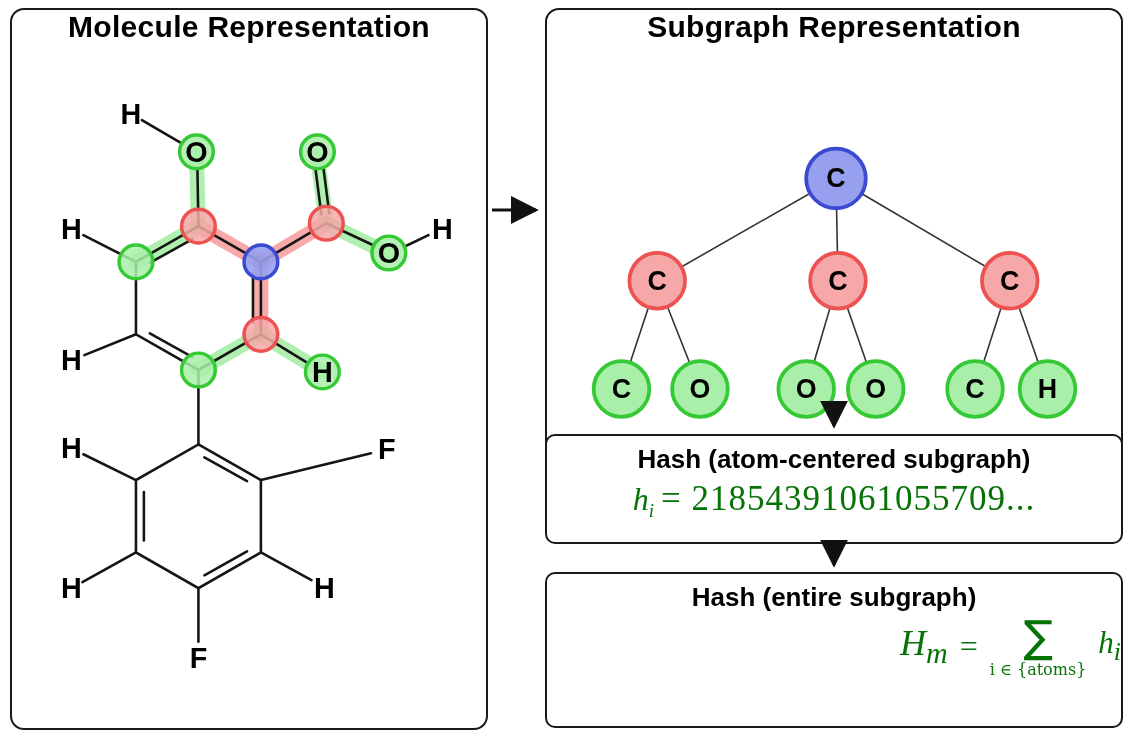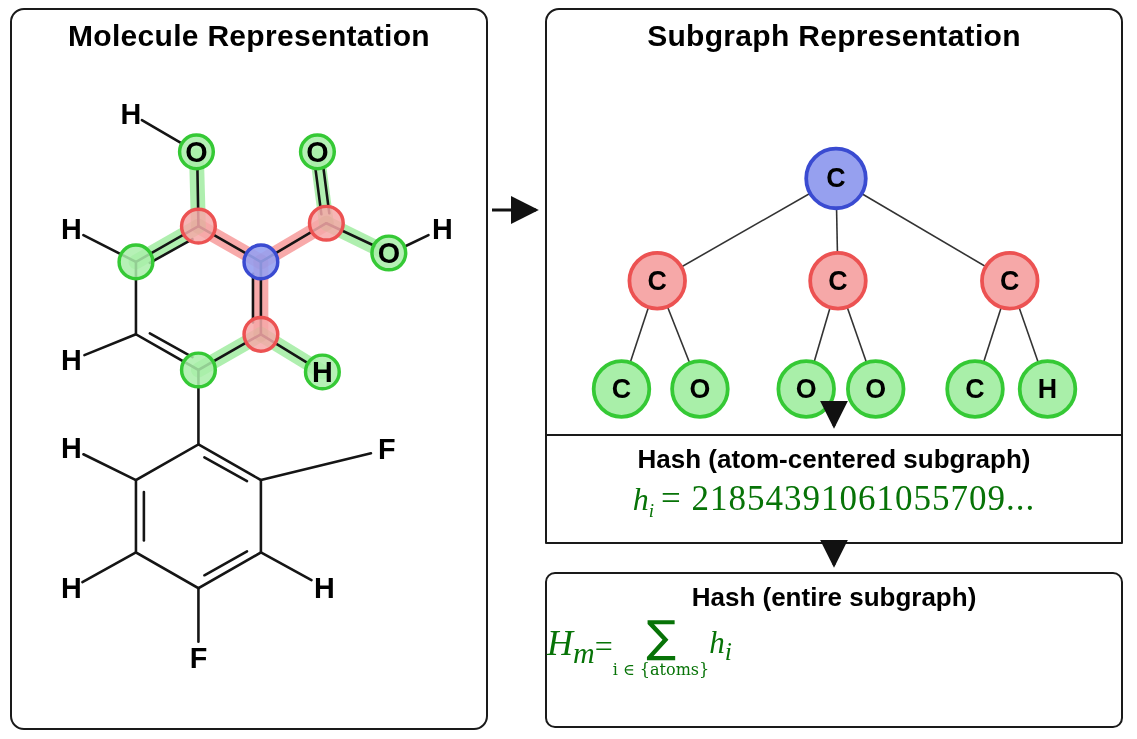--- a/index.html
+++ b/index.html
@@ -6,21 +6,21 @@
   .stage {
     position:relative; width:1137px; height:739px; overflow:hidden;
     background:#ffffff; font-family:"Liberation Sans", sans-serif; color:#000;
   }
   .panel {
     position:absolute; box-sizing:border-box; background:#fff;
     border:2.5px solid #1a1a1a; border-radius:14px;
   }
   .panel-title {
     position:relative; z-index:2; text-align:center; font-weight:700;
-    font-size:30px; margin-top:9px; letter-spacing:0.3px;
+    font-size:30px; letter-spacing:0.3px;
   }
   .box-title { text-align:center; font-weight:700; font-size:26px; margin-top:8px; }
   .fill-svg { position:absolute; left:0; top:0; width:100%; height:100%; z-index:1; }
 
   
   .bond { stroke:#151515; stroke-width:2.6; fill:none; stroke-linecap:round; }
   .hl-red   { stroke:var(--bond-highlight-red);   stroke-width:15; stroke-linecap:round; fill:none; }
   .hl-green { stroke:var(--bond-highlight-green); stroke-width:15; stroke-linecap:round; fill:none; }
   .atom-circle.green { fill:var(--highlight-green-fill); fill-opacity:0.85; stroke:var(--highlight-green); stroke-width:3.5; }
   .atom-circle.red   { fill:var(--highlight-red-fill);   fill-opacity:0.85; stroke:var(--highlight-red);   stroke-width:3.5; }
@@ -36,21 +36,21 @@
 
   
   .formula {
     display:flex; justify-content:center; align-items:baseline; gap:7px;
     color:var(--formula-green); font-family:"Liberation Serif", serif;
     margin-top:4px;
   }
   .f-var { font-style:italic; font-size:32px; }
   .formula sub { font-style:italic; font-size:19px; }
   .f-rest { font-size:35px; letter-spacing:1px; }
-  .formula2 { display:flex; justify-content:flex-start; align-items:center; 
+  .formula2 { display:flex; justify-content:flex-end; align-items:center; gap:12px;
     color:var(--formula-green); font-family:"Liberation Serif", serif; margin-top:2px; }
   .f-big { font-style:italic; font-size:36px; }
   .f-eq { font-size:32px; }
   .sum-col { display:flex; flex-direction:column; align-items:center; line-height:1; }
   .sum-sym { font-family:"DejaVu Sans", sans-serif; font-size:44px; line-height:1; }
   .sum-limits { font-family:"DejaVu Serif", serif; font-size:16px; margin-top:3px; }
   .f-rhs { font-style:italic; font-size:31px; }
 
   .arrow-overlay { position:absolute; left:0; top:0; width:1137px; height:739px; z-index:3; pointer-events:none; }
   .arrow { stroke:#111; stroke-width:2.8; fill:none; }
@@ -177,21 +177,21 @@
         <circle class="tree-circle green" cx="331" cy="344" r="28"></circle>
         <text class="tree-label" x="331" y="353">O</text>
         <circle class="tree-circle green" cx="431" cy="344" r="28"></circle>
         <text class="tree-label" x="431" y="353">C</text>
         <circle class="tree-circle green" cx="504" cy="344" r="28"></circle>
         <text class="tree-label" x="504" y="353">H</text>
       </g>
     </svg>
   </div>
 
-  <div class="panel" style="left:545px; top:434px; width:578px; height:110px; border-radius:1px;">
+  <div class="panel" style="left:545px; top:434px; width:578px; height:110px; border-radius:10px;">
     <div class="box-title">Hash (atom-centered subgraph)</div>
     <div class="formula">
       <span class="f-var"><span>h</span><sub>i</sub></span>
       <span class="f-rest">= 21854391061055709...</span>
     </div>
   </div>
 
   <div class="panel" style="left:545px; top:572px; width:578px; height:156px; border-radius:10px;">
     <div class="box-title">Hash (entire subgraph)</div>
     <div class="formula2">

